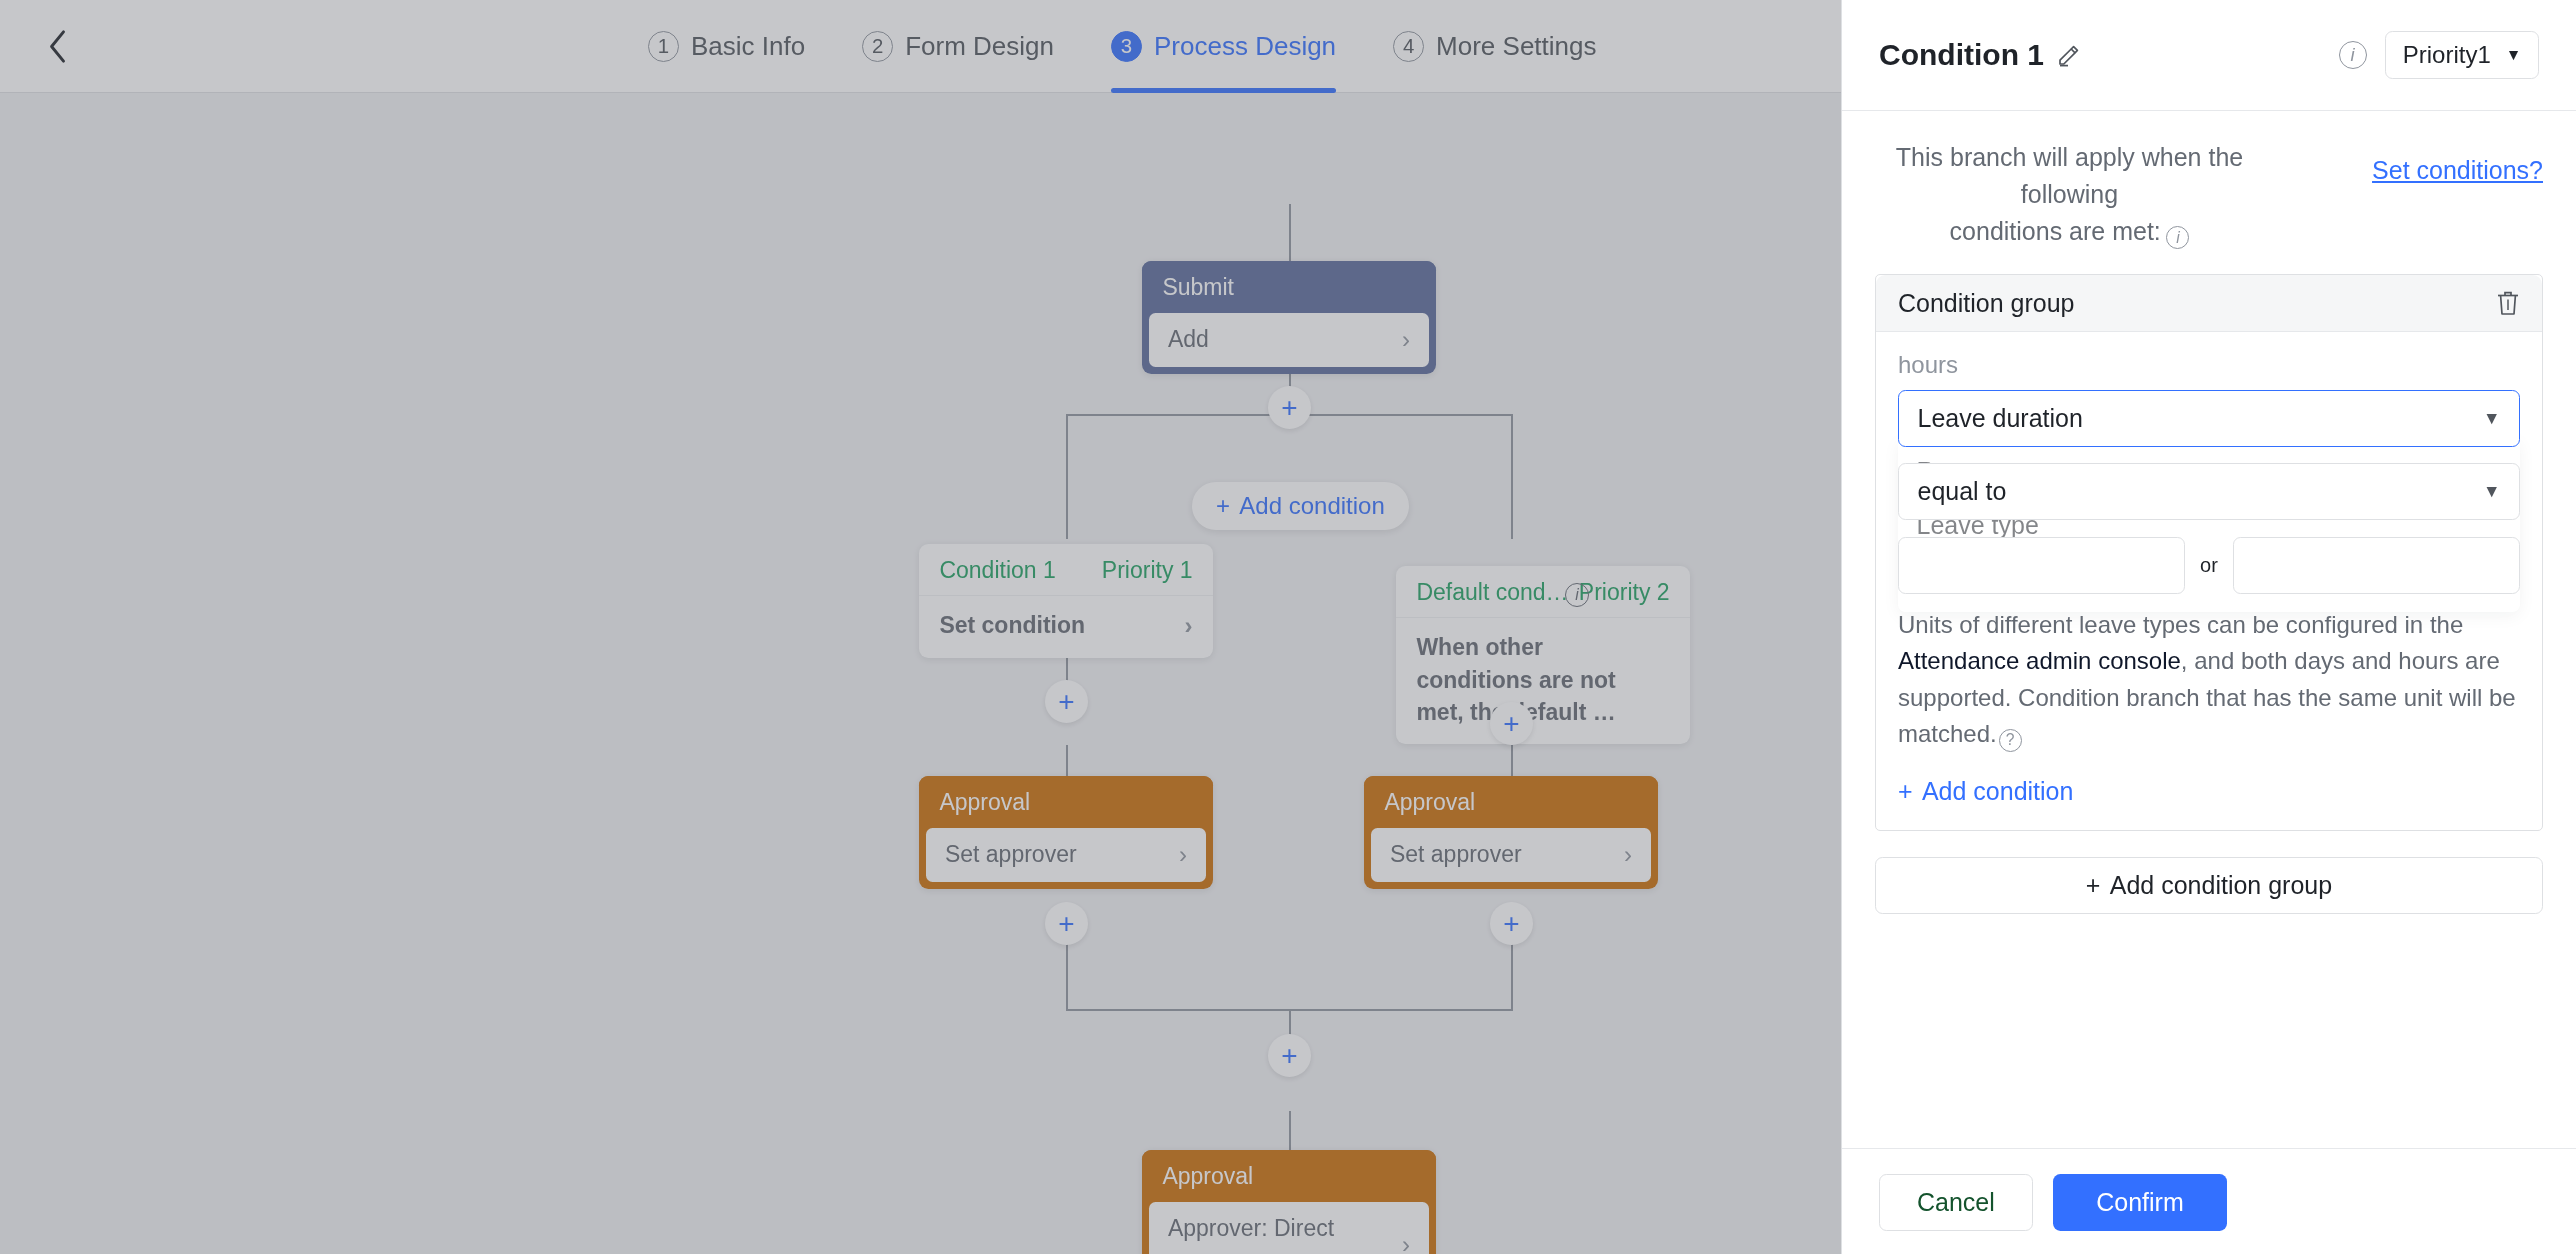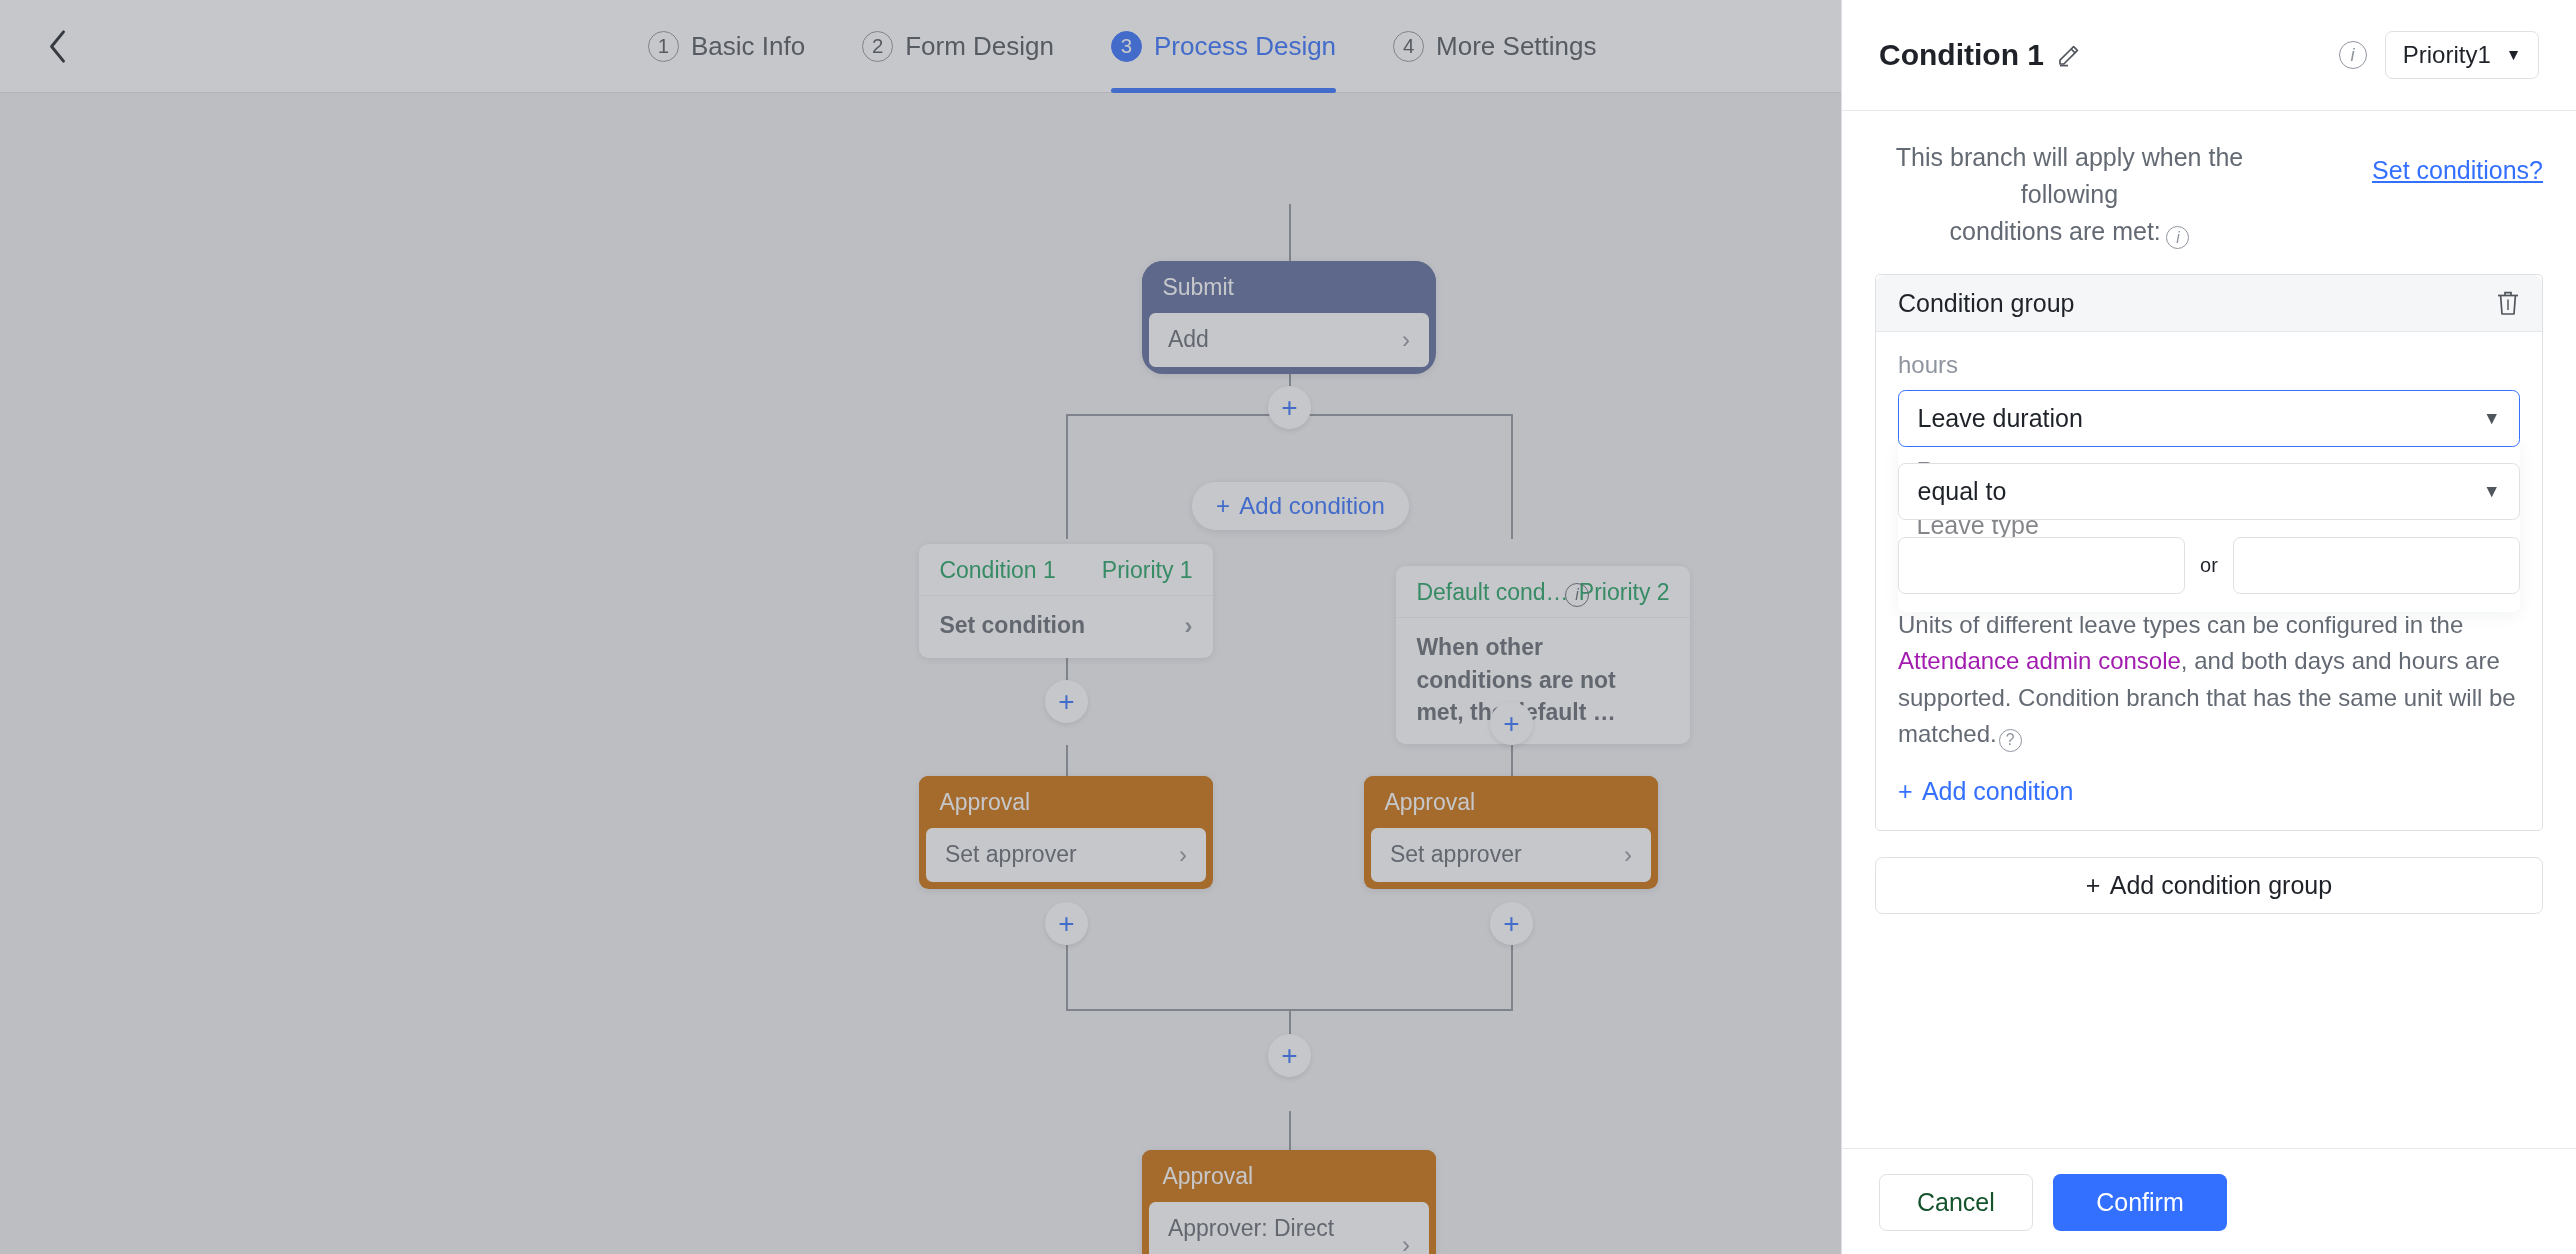--- a/index.html
+++ b/index.html
@@ -281,21 +281,21 @@
     padding: 0 18.5px; font-size: 25px; color: #1f2329;
   }
   .dd-opt.selected { color: #3370ff; }
   .dd-opt .tick { margin-left: auto; color: #3370ff; font-size: 24px; }
 
   .note {
     font-size: 24px; color: #646a73; line-height: 1.52;
     position: relative; z-index: 4;
     margin-top: 3.7px;
   }
-  .note a { color: #a21caf; text-decoration: none; }
+  .note a { color: #0f172a; text-decoration: none; }
   .note .qmark {
     display: inline-flex; width: 23px; height: 23px;
     border-radius: 50%; border: 1.5px solid #8f959e; color: #8f959e;
     font-size: 15.7px; align-items: center; justify-content: center;
     vertical-align: -2.8px; margin-left: 1.9px;
   }
   .add-cond-link {
     margin-top: 24px; color: #3370ff; font-size: 25px;
     display: flex; align-items: center; gap: 9.3px;
     position: relative; z-index: 4;
@@ -367,21 +367,21 @@
       <div class="vline" style="left:1511px; top:560px; height:53px;"></div>
       <div class="vline" style="left:1066px; top:652px; height:120px;"></div>
       <div class="vline" style="left:1511px; top:652px; height:120px;"></div>
       <div class="vline" style="left:1066px; top:814px; height:102px;"></div>
       <div class="vline" style="left:1511px; top:814px; height:102px;"></div>
       <div class="hline" style="left:1066px; top:916px; width:447px;"></div>
       <div class="vline" style="left:1289px; top:916px; height:60px;"></div>
       <div class="vline" style="left:1289px; top:1018px; height:42px;"></div>
       <div class="vline" style="left:1289px; top:1161px; height:46px;"></div>
 
-      <div class="node submit" style="left:1142px; top:168px;border-radius:21px;">
+      <div class="node submit" style="left:1142px; top:168px;">
         <div class="node-head">Submit</div>
         <div class="node-body">
           <span class="txt">Add</span>
           <span class="chev">›</span>
         </div>
       </div>
 
       <div class="plus" style="left:1268px; top:293px;">
         <span>+</span>
       </div>

